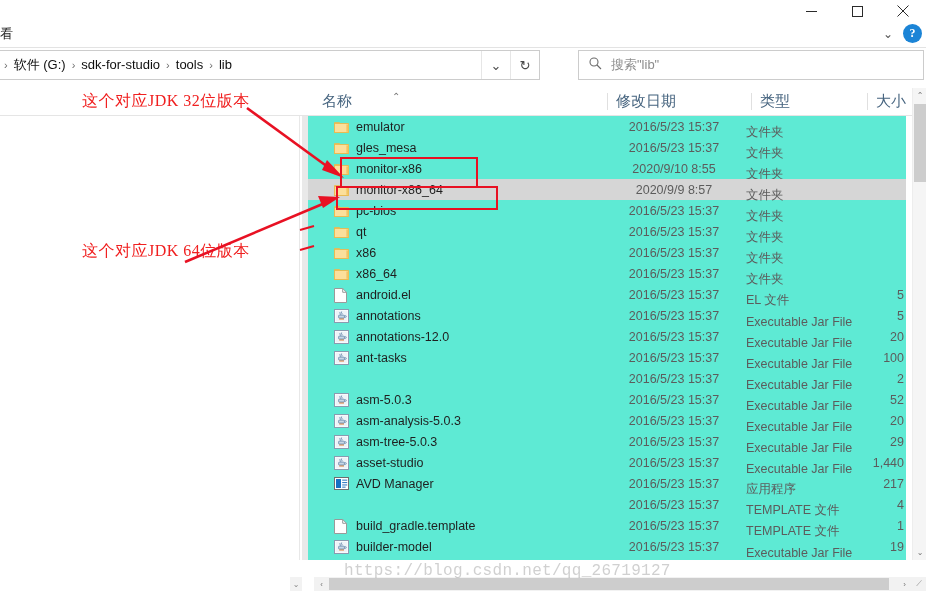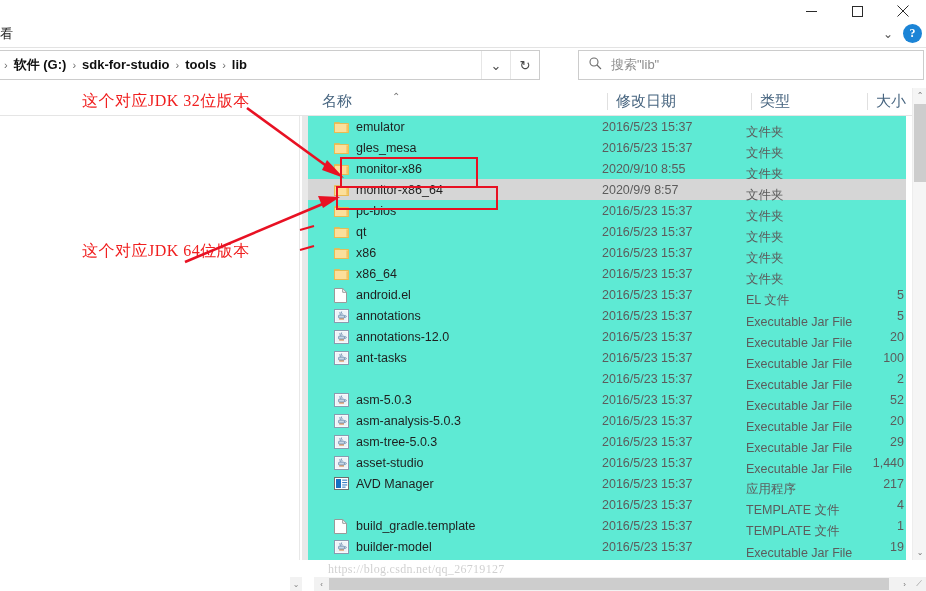--- a/index.html
+++ b/index.html
@@ -47,21 +47,21 @@
   .addrrow {
     position:absolute; left:0; top:50px; width:926px; height:32px;
   }
   .addrbar {
     position:absolute; left:-2px; top:0; width:542px; height:30px;
     border:1px solid #cccccc; background:#ffffff;
     display:flex; align-items:center;
   }
   .crumbs { flex:1; display:flex; align-items:center; padding-left:4px; overflow:hidden; white-space:nowrap; }
   .crumb {
-    font-size:13px; color:#0f0f0f; padding:2px 5px; line-height:18px;font-weight:bold;
+    font-size:13px; color:#0f0f0f; padding:2px 5px; line-height:18px;
   }
   .crumb-sep { color:#6d6d6d; font-size:11px; padding:0 1px; }
   .addr-btn {
     width:29px; height:28px; display:flex; align-items:center; justify-content:center;
     color:#4a4a4a; font-size:13px; border-left:1px solid #e6e6e6;
   }
   .searchbox {
     position:absolute; left:578px; top:0; width:346px; height:30px;
     border:1px solid #cccccc; background:#ffffff;
     display:flex; align-items:center; padding-left:10px; gap:9px;
@@ -89,21 +89,21 @@
   .sort-caret { position:absolute; top:3px; color:#777; font-size:10px; }
 
   
   .filelist {
     position:absolute; left:308px; top:116px; width:598px; height:444px;
     background:#5eead4; overflow:hidden;
   }
   .row { position:relative; height:21px; display:flex; align-items:center; }
   .row.selected { background:#d6d6d6; }
   .c-name { position:absolute; left:0; width:294px; display:flex; align-items:center; gap:7px; padding-left:26px; }
-  .c-date { position:absolute; left:294px; width:144px; }
+  .c-date { position:absolute; left:294px; width:144px;text-align:center; }
   .c-type { position:absolute; left:438px; width:116px;margin-top:12px; }
   .c-size { position:absolute; left:554px; width:42px; text-align:right; }
   .cell-txt { font-size:12.5px; color:#1f1f1f; white-space:nowrap; }
   .cell-sub { font-size:12.5px; color:#5c5c5c; white-space:nowrap; }
 
   
   .ico { width:15px; height:14px; flex:0 0 15px; position:relative; }
   .ico svg { display:block; }
 
   
@@ -125,23 +125,23 @@
   .overlay { position:absolute; left:0; top:0; width:926px; height:591px; pointer-events:none; }
   .anno-text {
     position:absolute; color:#f02020; font-size:16px;
     font-family:"Liberation Serif","DejaVu Serif",serif;
     letter-spacing:0.5px; white-space:nowrap;
   }
   .anno-box { position:absolute; border:2px solid #e81123; }
 
   
   .watermark {
-    position:absolute; left:328px; top:562px;
-    font-size:12px; color:rgba(150,150,150,0.45);
-    font-family:Liberation Serif, serif; white-space:nowrap;
+    position:absolute; left:344px; top:562px;
+    font-size:16px; color:rgba(150,150,150,0.45);
+    font-family:Liberation Mono, monospace; white-space:nowrap;
     letter-spacing:0.3px;
   }
 </style>
 </head>
 <body>
 
 <div id="app">
 
   <div class="titlebar">
     <div class="wincontrols">

